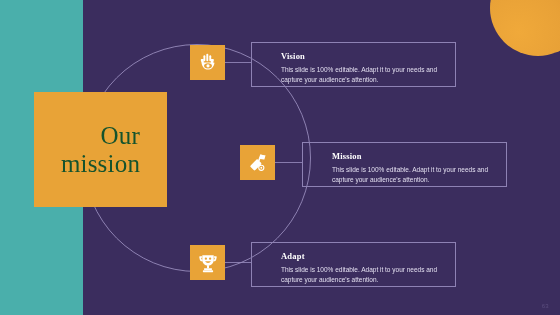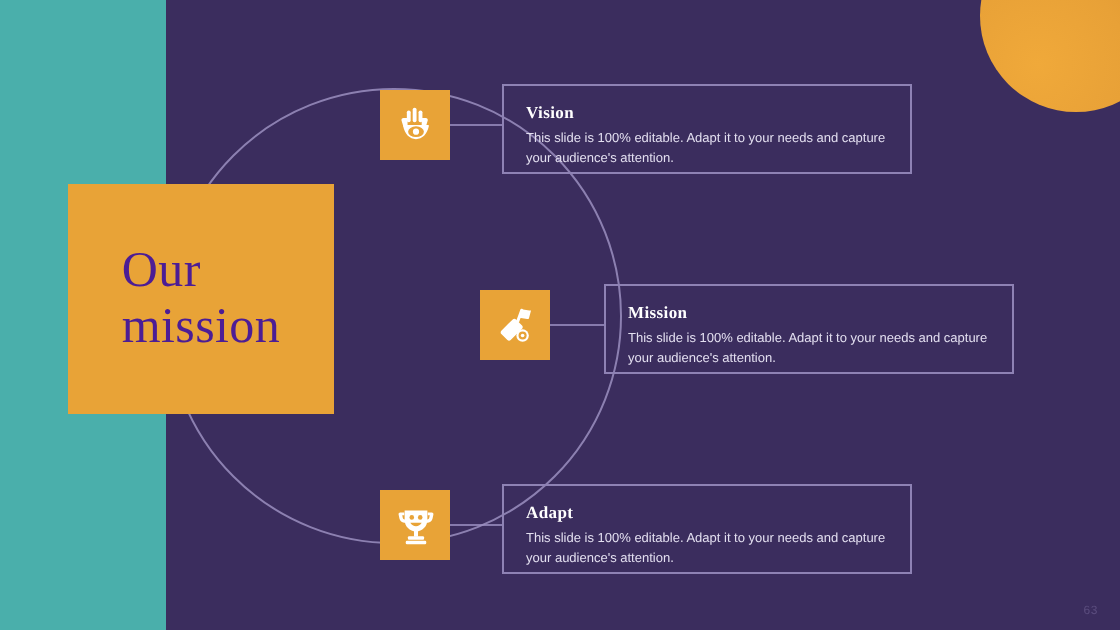--- a/index.html
+++ b/index.html
@@ -54,25 +54,25 @@
     left: 34px;
     top: 92px;
     width: 133px;
     height: 115px;
     background: #e8a337;
     display: flex;
     align-items: center;
     justify-content: center;
   }
   .title-text {
-    color: #4c1d95;
+    color: #14532d;
     font-family: "Liberation Serif", serif;
     font-size: 25px;
     line-height: 1.12;
-    text-align: left;
+    text-align: right;
     letter-spacing: .2px;
   }
 
   
   .icon-tile {
     position: absolute;
     width: 35px;
     height: 35px;
     background: #e8a337;
     display: flex;
@@ -93,21 +93,21 @@
   }
   .conn-vision  { left: 225px; top: 62px;  width: 26px; }
   .conn-mission { left: 275px; top: 162px; width: 27px; }
   .conn-goal    { left: 225px; top: 262px; width: 26px; }
 
   
   .info-box {
     position: absolute;
     border: 1px solid #8e82b4;
     box-sizing: border-box;
-    padding: 8px 11px 9px 11px;
+    padding: 8px 11px 9px 29px;
   }
   .box-vision  { left: 251px; top: 42px;  width: 205px; height: 45px; }
   .box-mission { left: 302px; top: 142px; width: 205px; height: 45px; }
   .box-goal    { left: 251px; top: 242px; width: 205px; height: 45px; }
 
   .info-title {
     color: #ffffff;
     font-family: "Liberation Serif", serif;
     font-weight: bold;
     font-size: 8.5px;

